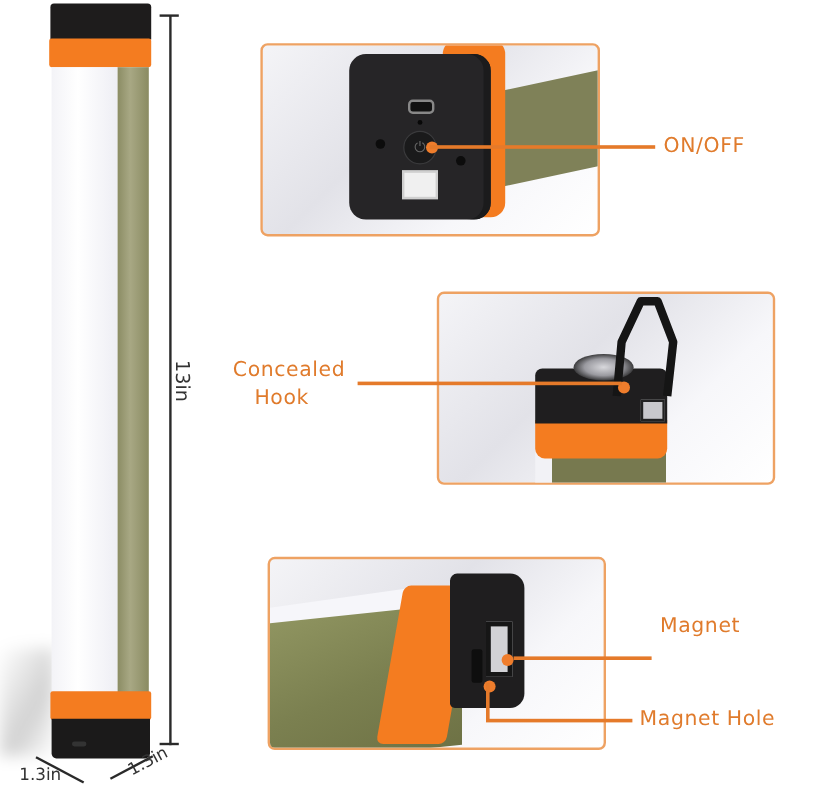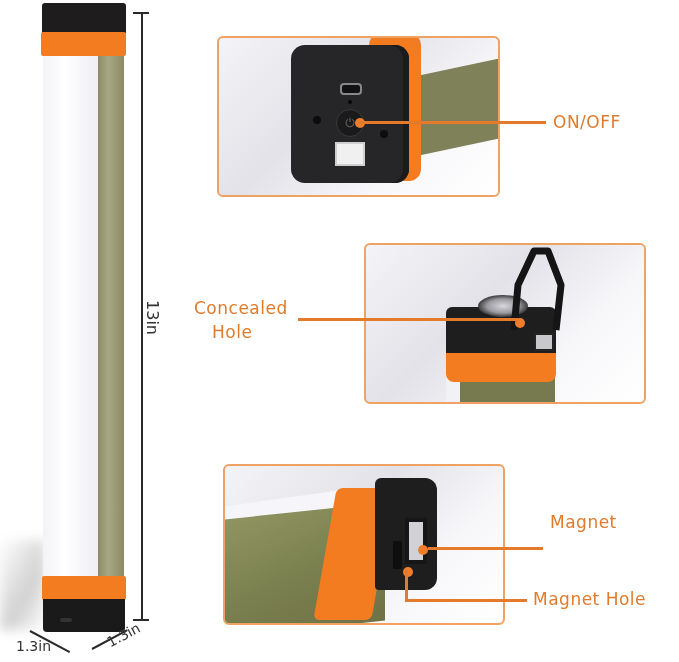--- a/index.html
+++ b/index.html
@@ -79,21 +79,21 @@
   <div class="abs" style="left:168px;top:88px;width:16px;height:14px;background:#c8c8cc;border:2px solid #222;"></div>
 
   <svg class="abs" style="left:140px;top:0;" width="70" height="90" viewBox="0 0 70 90">
     <path d="M8 85 L12 40 L28 6 L42 6 L55 40 L50 85" fill="none" stroke="#151515" stroke-width="7" stroke-linejoin="round"></path>
   </svg>
 
   <div class="abs dot" style="left:149px;top:73px;"></div>
 </div>
 <div class="abs line-h" style="left:298px;top:318px;width:220px;"></div>
 <div class="abs label" style="left:182px;top:298px;margin-left:12px;">Concealed</div>
-<div class="abs label" style="left:212px;top:322px;">Hole</div>
+<div class="abs label" style="left:212px;top:322px;">Hook</div>
 
 <div class="abs panel" style="left:223px;top:464px;width:282px;height:161px;">
 
   <div class="abs" style="left:0;top:32px;width:120px;height:24px;background:#f6f6fa;transform:skewY(-8deg);"></div>
 
   <div class="abs" style="left:0;top:45px;width:160px;height:118px;background:linear-gradient(160deg,#8f9460 0%,#7b8050 50%,#6e7245 100%);transform:skewY(-6deg);"></div>
 
   <div class="abs" style="left:100px;top:22px;width:58px;height:132px;background:#f47c20;transform:skewX(-10deg);border-radius:6px;"></div>
 
   <div class="abs" style="left:150px;top:12px;width:62px;height:112px;background:#1f1e1f;border-radius:6px 12px 12px 4px;"></div>

